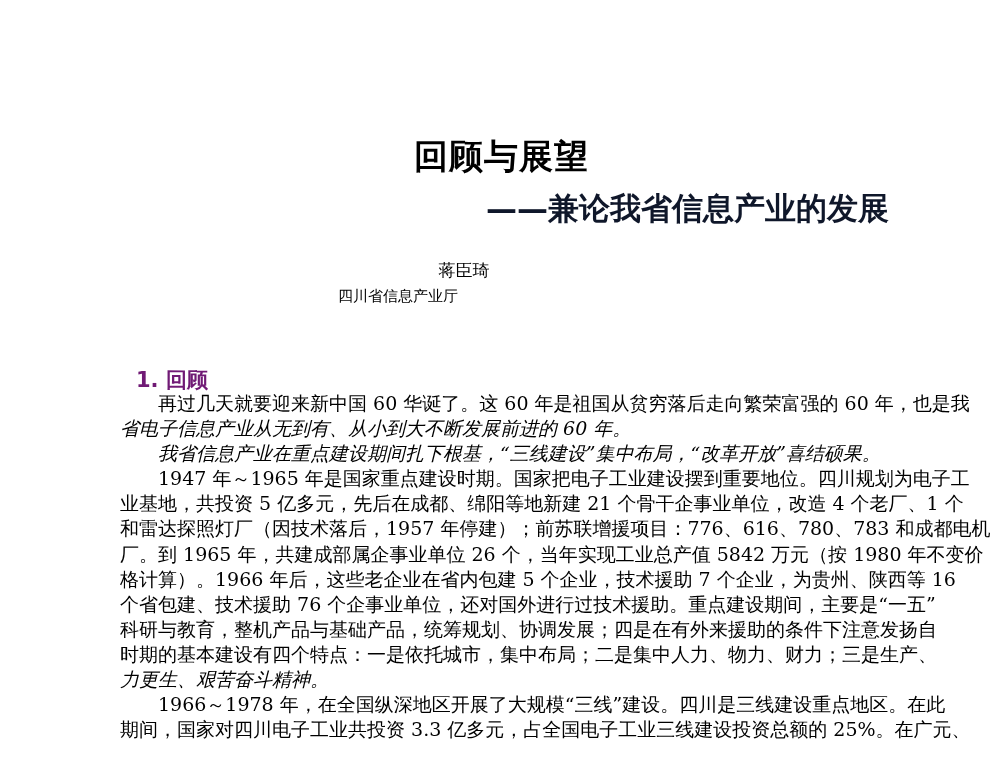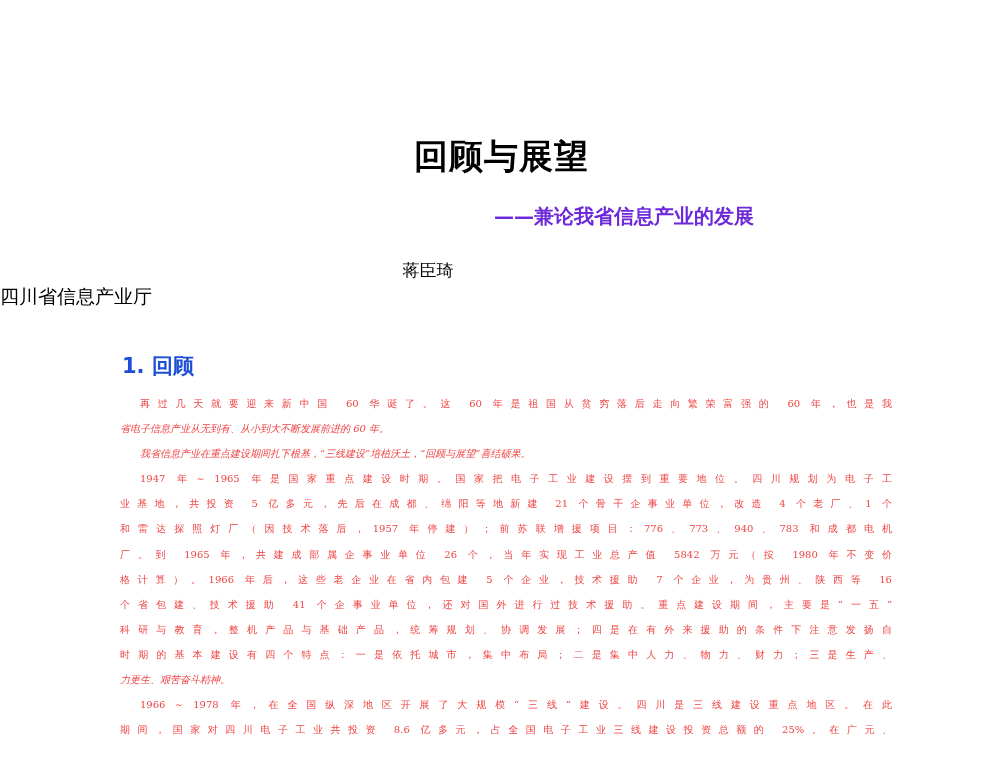--- a/index.html
+++ b/index.html
@@ -30,66 +30,67 @@
     line-height: 40px;
     letter-spacing: 1px;
     color: #000;
     margin: 0;
   }
   .subtitle {
     position: absolute;
     left: 486px;
     top: 184px;
     font-family: "DejaVu Sans", "Liberation Sans", sans-serif;
-    font-size: 20px;
+    font-size: 31px;
     line-height: 32px;
-    color: #6d28d9;
-    margin: 8px;
+    color: #0f172a;
+    margin: 0;
   }
   .author {
     position: absolute;
     left: 0;
     width: 856px;
     text-align: center;
     top: 250px;
     font-family: "DejaVu Sans", "Liberation Sans", sans-serif;
     font-size: 17px;
     line-height: 24px;
     color: #000;
+    padding-left: 36px;
   }
   .affiliation {
     position: absolute;
     left: 0;
     width: 796px;
-    text-align: left;
+    text-align: center;
     top: 276px;
     font-family: "DejaVu Sans", "Liberation Sans", sans-serif;
-    font-size: 19px;
+    font-size: 15px;
     line-height: 24px;
     color: #000;
   }
   .section-heading {
     position: absolute;
     left: 120px;
     top: 342px;
     font-family: "DejaVu Sans", "Liberation Sans", sans-serif;
     font-weight: bold;
     font-size: 21px;
     line-height: 28px;
-    color: #1d4ed8;
-    margin: 2px;
+    color: #701a75;
+    margin: 16px;
   }
   .body {
     position: absolute;
     left: 120px;
     top: 383px;
     width: 772px;
-    font-size: 10px;
+    font-size: 19px;
     line-height: 25.1px;
-    color: #ef4444;
+    color: #000000;
   }
   .line {
     display: block;
     white-space: nowrap;
     text-align: justify;
     text-align-last: justify;
   }
   .line.last {
     text-align-last: left;
     font-style: italic;
@@ -109,29 +110,29 @@
   <div class="author">蒋臣琦</div>
   <div class="affiliation">四川省信息产业厅</div>
 
   <h3 class="section-heading">1. 回顾</h3>
 
   <div class="body">
 
     <span class="line indent">再过几天就要迎来新中国 60 华诞了。这 60 年是祖国从贫穷落后走向繁荣富强的 60 年，也是我</span>
     <span class="line last">省电子信息产业从无到有、从小到大不断发展前进的 60 年。</span>
 
-    <span class="line indent last">我省信息产业在重点建设期间扎下根基，“三线建设”培植沃土，“回顾与展望”喜结硕果。</span>
+    <span class="line indent last">我省信息产业在重点建设期间扎下根基，“三线建设”集中布局，“改革开放”喜结硕果。</span>
 
     <span class="line indent">1947 年～1965 年是国家重点建设时期。国家把电子工业建设摆到重要地位。四川规划为电子工</span>
     <span class="line">业基地，共投资 5 亿多元，先后在成都、绵阳等地新建 21 个骨干企事业单位，改造 4 个老厂、1 个</span>
-    <span class="line">和雷达探照灯厂（因技术落后，1957 年停建）；前苏联增援项目：776、773、940、783 和成都电机</span>
+    <span class="line">和雷达探照灯厂（因技术落后，1957 年停建）；前苏联增援项目：776、616、780、783 和成都电机</span>
     <span class="line">厂。到 1965 年，共建成部属企事业单位 26 个，当年实现工业总产值 5842 万元（按 1980 年不变价</span>
     <span class="line">格计算）。1966 年后，这些老企业在省内包建 5 个企业，技术援助 7 个企业，为贵州、陕西等 16</span>
-    <span class="line">个省包建、技术援助 41 个企事业单位，还对国外进行过技术援助。重点建设期间，主要是“一五”</span>
+    <span class="line">个省包建、技术援助 76 个企事业单位，还对国外进行过技术援助。重点建设期间，主要是“一五”</span>
     <span class="line">科研与教育，整机产品与基础产品，统筹规划、协调发展；四是在有外来援助的条件下注意发扬自</span>
     <span class="line">时期的基本建设有四个特点：一是依托城市，集中布局；二是集中人力、物力、财力；三是生产、</span>
     <span class="line last">力更生、艰苦奋斗精神。</span>
 
     <span class="line indent">1966～1978 年，在全国纵深地区开展了大规模“三线”建设。四川是三线建设重点地区。在此</span>
-    <span class="line">期间，国家对四川电子工业共投资 8.6 亿多元，占全国电子工业三线建设投资总额的 25%。在广元、</span>
+    <span class="line">期间，国家对四川电子工业共投资 3.3 亿多元，占全国电子工业三线建设投资总额的 25%。在广元、</span>
   </div>
 
 </div>
 
 </body></html>

